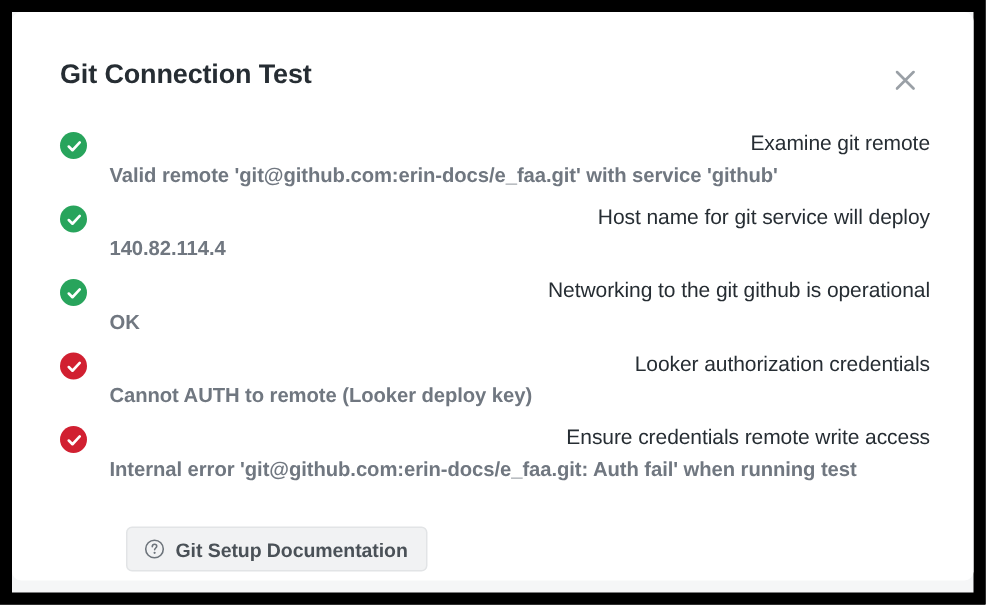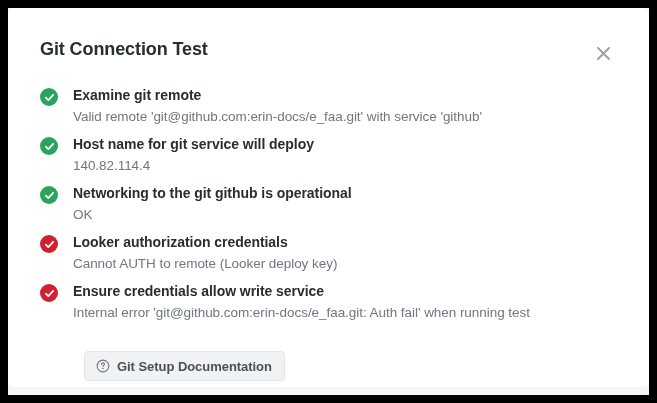--- a/index.html
+++ b/index.html
@@ -106,31 +106,32 @@
     align-items: center;
     justify-content: center;
   }
   .status-icon svg { display: block; }
 
   .status-icon.pass { background: #28a45c; }
   .status-icon.fail { background: #d12031; }
 
   .test-label {
     font-size: 14px;
-    font-weight: 700;
+    font-weight: 400;
     color: #262d33;
     line-height: 19px;
     letter-spacing: -0.05px;
     white-space: nowrap;
+    text-align: right;
   }
 
   .test-detail {
     margin-top: 3px;
     font-size: 13.5px;
-    font-weight: 400;
+    font-weight: 700;
     color: #707780;
     line-height: 18px;
     letter-spacing: -0.05px;
     white-space: nowrap;
   }
 
   .dialog-footer {
     position: absolute;
     left: 32px;
     top: 343px;
@@ -219,21 +220,21 @@
         <div class="test-label">Looker authorization credentials</div>
         <div class="test-detail">Cannot AUTH to remote (Looker deploy key)</div>
       </div>
 
       <div class="test-item">
         <span class="status-icon fail">
           <svg width="11" height="11" viewBox="0 0 12 12">
             <path d="M2 6.2 L4.7 8.9 L10 3.2" stroke="#ffffff" stroke-width="1.9" stroke-linecap="round" stroke-linejoin="round" fill="none"></path>
           </svg>
         </span>
-        <div class="test-label">Ensure credentials allow write service</div>
+        <div class="test-label">Ensure credentials remote write access</div>
         <div class="test-detail">Internal error 'git@github.com:erin-docs/e_faa.git: Auth fail' when running test</div>
       </div>
 
     </div>
 
     <div class="dialog-footer">
       <button class="doc-button">
         <span class="help-icon">
           <svg width="14" height="14" viewBox="0 0 16 16">
             <circle cx="8" cy="8" r="6.7" stroke="#6d747b" stroke-width="1.2" fill="none"></circle>

